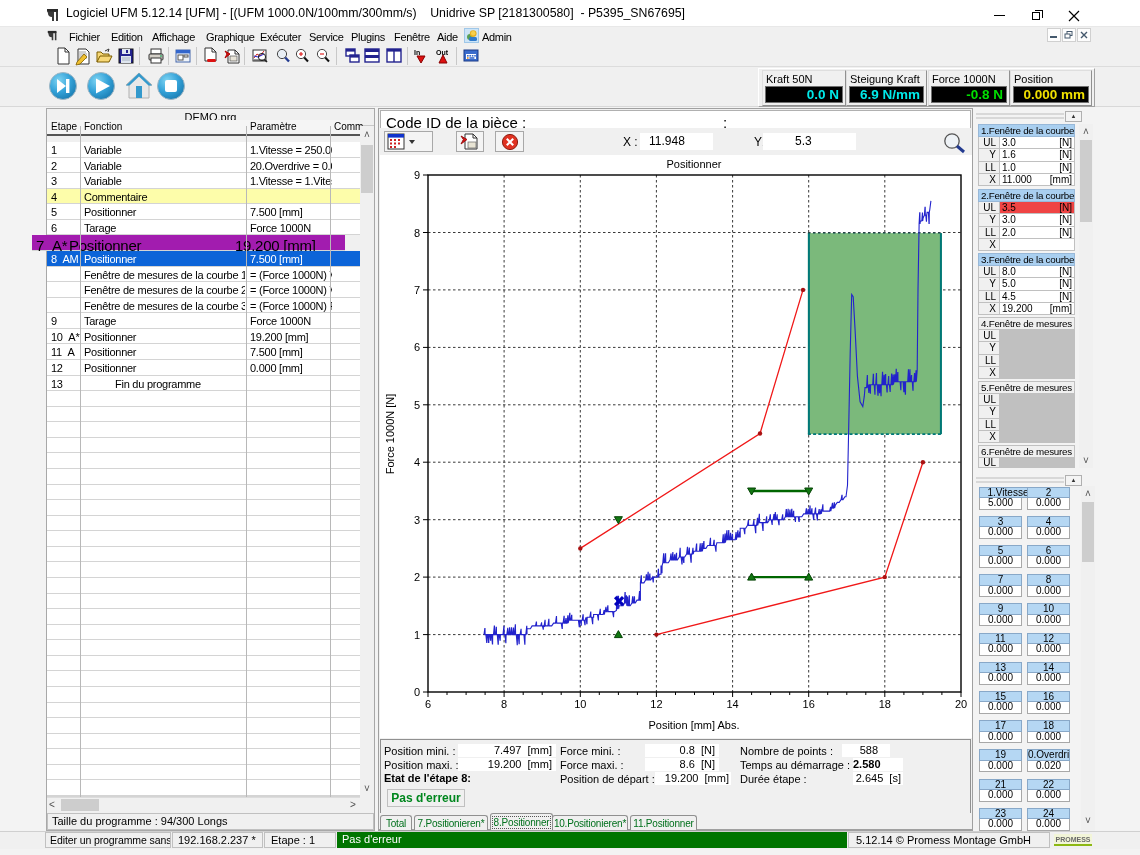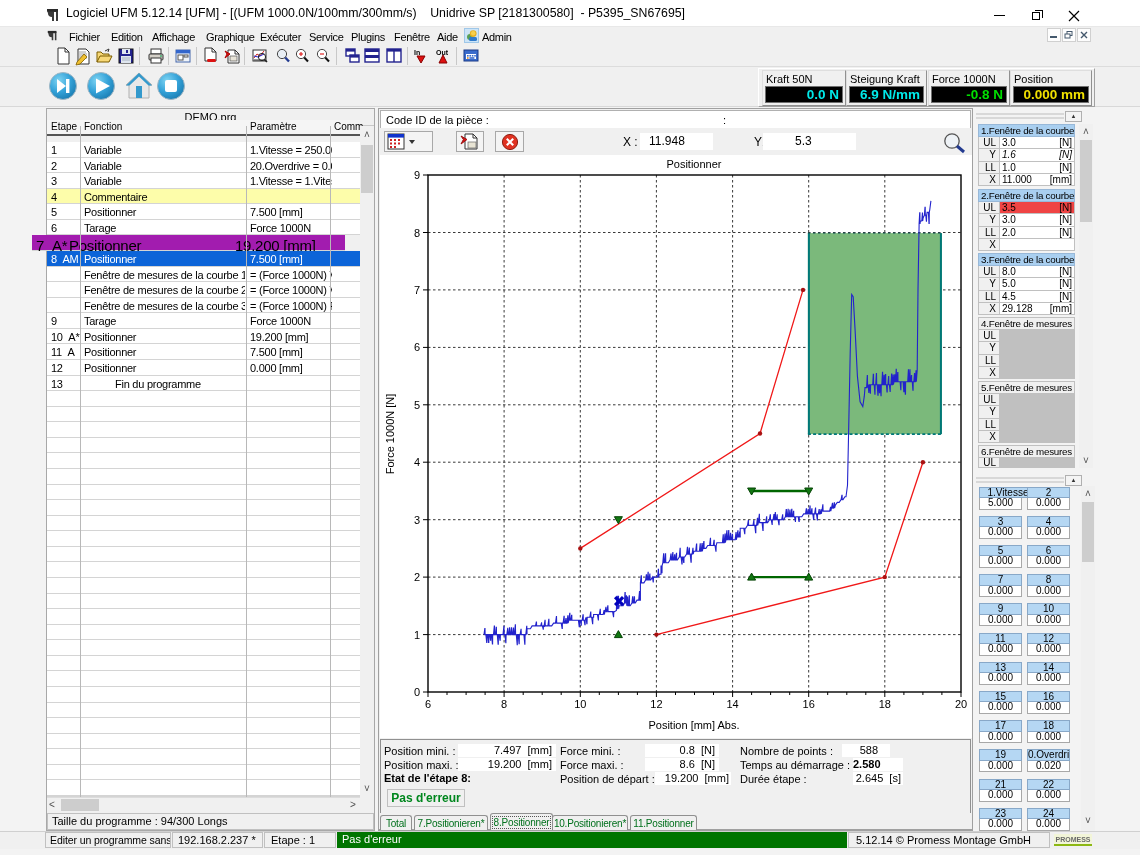--- a/index.html
+++ b/index.html
@@ -353,21 +353,21 @@
 <div class="abs" style="left:360px;top:128px;width:14px;height:14px;text-align:center;color:#505050;font-size:10px;line-height:14px;z-index:3;">˄</div>
 <div class="abs sbthumb" style="left:361px;top:145px;width:12px;height:48px;z-index:3;"></div>
 <div class="abs" style="left:360px;top:782px;width:14px;height:14px;text-align:center;color:#505050;font-size:10px;line-height:14px;z-index:3;">˅</div>
 <div class="abs sb" style="left:47px;top:797px;width:313px;height:15px;border-top:1px solid #dcdcdc;z-index:3;"></div>
 <div class="abs" style="left:49px;top:799px;width:12px;height:12px;color:#505050;font-size:10px;line-height:12px;z-index:3;">˂</div>
 <div class="abs sbthumb" style="left:61px;top:799px;width:38px;height:12px;z-index:3;"></div>
 <div class="abs" style="left:350px;top:799px;width:12px;height:12px;color:#505050;font-size:10px;line-height:12px;z-index:3;">˃</div>
 <div class="abs" style="left:47px;top:813px;width:327px;height:17px;background:#f0f0f0;border:1px solid #c0c0c0;font-size:11px;line-height:15px;padding-left:4px;z-index:3;">Taille du programme : 94/300 Longs</div>
 
 <div class="abs" style="left:378px;top:108px;width:595px;height:723px;background:#f0f0f0;border:1px solid #a0a0a0;"></div>
-<div class="abs" style="left:380px;top:110px;width:591px;height:32px;background:#fff;border:1px solid #b0b0b0;font-size:11px;">
+<div class="abs" style="left:380px;top:110px;width:591px;height:32px;background:#fff;border:1px solid #b0b0b0;font-size:15px;">
     <span class="abs" style="left:5px;top:3px;">Code ID de la pièce :</span>
     <span class="abs" style="left:342px;top:3px;">:</span>
   </div>
 <div class="abs" style="left:380px;top:128px;width:591px;height:27px;background:#f0f0f0;"></div>
 <div class="abs" style="left:384px;top:131px;width:49px;height:21px;background:#f4f4f4;border:1px solid #a8a8a8;"></div>
 <svg class="abs" style="left:387px;top:133px;" width="30" height="17" viewBox="0 0 30 17">
 <rect x="1" y="1" width="16" height="15" fill="#fff" stroke="#333"></rect>
     <rect x="1" y="1" width="16" height="3.6" fill="#1133cc"></rect>
 <g fill="#cc2222">
       <rect x="3" y="6" width="2" height="2"></rect>
@@ -534,21 +534,21 @@
 <div class="abs" style="left:552px;top:815px;width:76px;height:15px;background:#f0f0f0;border:1px solid #909090;border-bottom:none;border-radius:3px 3px 0 0;color:#00701c;font-size:10px;letter-spacing:-0.2px;text-align:center;line-height:15px;white-space:nowrap;overflow:hidden;">10.Positionieren*</div>
 <div class="abs" style="left:630px;top:815px;width:67px;height:15px;background:#f0f0f0;border:1px solid #909090;border-bottom:none;border-radius:3px 3px 0 0;color:#00701c;font-size:10px;letter-spacing:-0.2px;text-align:center;line-height:15px;white-space:nowrap;overflow:hidden;">11.Positionner</div>
 
 <div class="abs" style="left:976px;top:113px;width:88px;height:2px;background:#d8d8d8;"></div>
 <div class="abs" style="left:976px;top:117px;width:88px;height:2px;background:#d8d8d8;"></div>
 <div class="abs" style="left:1065px;top:111px;width:17px;height:11px;background:#f4f4f4;border:1px solid #b0b0b0;text-align:center;font-size:6px;line-height:9px;color:#333;">▲</div>
 <div class="abs" style="left:978px;top:124px;width:97px;height:13px;background:#a9cff0;border:1px solid #98b8d8;font-size:9.8px;letter-spacing:-0.25px;line-height:12px;padding-left:2px;white-space:nowrap;overflow:hidden;">1.Fenêtre de la courbe</div>
 <div class="abs" style="left:978px;top:137.0px;width:22px;height:12.3px;background:#f0f0f0;border:1px solid #c0c0c0;border-top:none;font-size:10px;text-align:right;padding-right:3px;line-height:11px;">UL</div>
 <div class="abs" style="left:1000px;top:137.0px;width:75px;height:12.3px;background:#fff;border:1px solid #c0c0c0;border-top:none;border-left:none;font-size:10px;line-height:11px;"><span style="padding-left:2px;">3.0</span><span style="float:right;padding-right:2px;">[N]</span></div>
 <div class="abs" style="left:978px;top:149.3px;width:22px;height:12.3px;background:#f0f0f0;border:1px solid #c0c0c0;border-top:none;font-size:10px;text-align:right;padding-right:3px;line-height:11px;">Y</div>
-<div class="abs" style="left:1000px;top:149.3px;width:75px;height:12.3px;background:#fff;border:1px solid #c0c0c0;border-top:none;border-left:none;font-size:10px;line-height:11px;font-style:italic;"><span style="padding-left:2px;">1.6</span><span style="float:right;padding-right:2px;">[N]</span></div>
+<div class="abs" style="left:1000px;top:149.3px;width:75px;height:12.3px;background:#fff;border:1px solid #c0c0c0;border-top:none;border-left:none;font-size:10px;line-height:11px;"><span style="padding-left:2px;">1.6</span><span style="float:right;padding-right:2px;">[N]</span></div>
 <div class="abs" style="left:978px;top:161.6px;width:22px;height:12.3px;background:#f0f0f0;border:1px solid #c0c0c0;border-top:none;font-size:10px;text-align:right;padding-right:3px;line-height:11px;">LL</div>
 <div class="abs" style="left:1000px;top:161.6px;width:75px;height:12.3px;background:#fff;border:1px solid #c0c0c0;border-top:none;border-left:none;font-size:10px;line-height:11px;"><span style="padding-left:2px;">1.0</span><span style="float:right;padding-right:2px;">[N]</span></div>
 <div class="abs" style="left:978px;top:173.9px;width:22px;height:12.3px;background:#f0f0f0;border:1px solid #c0c0c0;border-top:none;font-size:10px;text-align:right;padding-right:3px;line-height:11px;">X</div>
 <div class="abs" style="left:1000px;top:173.9px;width:75px;height:12.3px;background:#fff;border:1px solid #c0c0c0;border-top:none;border-left:none;font-size:10px;line-height:11px;"><span style="padding-left:2px;">11.000</span><span style="float:right;padding-right:2px;">[mm]</span></div>
 <div class="abs" style="left:978px;top:189px;width:97px;height:13px;background:#a9cff0;border:1px solid #98b8d8;font-size:9.8px;letter-spacing:-0.25px;line-height:12px;padding-left:2px;white-space:nowrap;overflow:hidden;">2.Fenêtre de la courbe</div>
 <div class="abs" style="left:978px;top:202.0px;width:22px;height:12.3px;background:#f0f0f0;border:1px solid #c0c0c0;border-top:none;font-size:10px;text-align:right;padding-right:3px;line-height:11px;">UL</div>
 <div class="abs" style="left:1000px;top:202.0px;width:75px;height:12.3px;background:#ef4444;border:1px solid #c0c0c0;border-top:none;border-left:none;font-size:10px;line-height:11px;"><span style="padding-left:2px;">3.5</span><span style="float:right;padding-right:2px;">[N]</span></div>
 <div class="abs" style="left:978px;top:214.3px;width:22px;height:12.3px;background:#f0f0f0;border:1px solid #c0c0c0;border-top:none;font-size:10px;text-align:right;padding-right:3px;line-height:11px;">Y</div>
 <div class="abs" style="left:1000px;top:214.3px;width:75px;height:12.3px;background:#fff;border:1px solid #c0c0c0;border-top:none;border-left:none;font-size:10px;line-height:11px;"><span style="padding-left:2px;">3.0</span><span style="float:right;padding-right:2px;">[N]</span></div>
 <div class="abs" style="left:978px;top:226.6px;width:22px;height:12.3px;background:#f0f0f0;border:1px solid #c0c0c0;border-top:none;font-size:10px;text-align:right;padding-right:3px;line-height:11px;">LL</div>
@@ -556,21 +556,21 @@
 <div class="abs" style="left:978px;top:238.9px;width:22px;height:12.3px;background:#f0f0f0;border:1px solid #c0c0c0;border-top:none;font-size:10px;text-align:right;padding-right:3px;line-height:11px;">X</div>
 <div class="abs" style="left:1000px;top:238.9px;width:75px;height:12.3px;background:#fff;border:1px solid #c0c0c0;border-top:none;border-left:none;font-size:10px;line-height:11px;"><span style="padding-left:2px;"></span><span style="float:right;padding-right:2px;"></span></div>
 <div class="abs" style="left:978px;top:253px;width:97px;height:13px;background:#a9cff0;border:1px solid #98b8d8;font-size:9.8px;letter-spacing:-0.25px;line-height:12px;padding-left:2px;white-space:nowrap;overflow:hidden;">3.Fenêtre de la courbe</div>
 <div class="abs" style="left:978px;top:266.0px;width:22px;height:12.3px;background:#f0f0f0;border:1px solid #c0c0c0;border-top:none;font-size:10px;text-align:right;padding-right:3px;line-height:11px;">UL</div>
 <div class="abs" style="left:1000px;top:266.0px;width:75px;height:12.3px;background:#fff;border:1px solid #c0c0c0;border-top:none;border-left:none;font-size:10px;line-height:11px;"><span style="padding-left:2px;">8.0</span><span style="float:right;padding-right:2px;">[N]</span></div>
 <div class="abs" style="left:978px;top:278.3px;width:22px;height:12.3px;background:#f0f0f0;border:1px solid #c0c0c0;border-top:none;font-size:10px;text-align:right;padding-right:3px;line-height:11px;">Y</div>
 <div class="abs" style="left:1000px;top:278.3px;width:75px;height:12.3px;background:#fff;border:1px solid #c0c0c0;border-top:none;border-left:none;font-size:10px;line-height:11px;"><span style="padding-left:2px;">5.0</span><span style="float:right;padding-right:2px;">[N]</span></div>
 <div class="abs" style="left:978px;top:290.6px;width:22px;height:12.3px;background:#f0f0f0;border:1px solid #c0c0c0;border-top:none;font-size:10px;text-align:right;padding-right:3px;line-height:11px;">LL</div>
 <div class="abs" style="left:1000px;top:290.6px;width:75px;height:12.3px;background:#fff;border:1px solid #c0c0c0;border-top:none;border-left:none;font-size:10px;line-height:11px;"><span style="padding-left:2px;">4.5</span><span style="float:right;padding-right:2px;">[N]</span></div>
 <div class="abs" style="left:978px;top:302.9px;width:22px;height:12.3px;background:#f0f0f0;border:1px solid #c0c0c0;border-top:none;font-size:10px;text-align:right;padding-right:3px;line-height:11px;">X</div>
-<div class="abs" style="left:1000px;top:302.9px;width:75px;height:12.3px;background:#fff;border:1px solid #c0c0c0;border-top:none;border-left:none;font-size:10px;line-height:11px;"><span style="padding-left:2px;">29.128</span><span style="float:right;padding-right:2px;">[mm]</span></div>
+<div class="abs" style="left:1000px;top:302.9px;width:75px;height:12.3px;background:#fff;border:1px solid #c0c0c0;border-top:none;border-left:none;font-size:10px;line-height:11px;"><span style="padding-left:2px;">19.200</span><span style="float:right;padding-right:2px;">[mm]</span></div>
 <div class="abs" style="left:978px;top:317px;width:97px;height:13px;background:#f0f0f0;border:1px solid #c0c0c0;font-size:9.8px;letter-spacing:-0.25px;line-height:12px;padding-left:2px;white-space:nowrap;overflow:hidden;">4.Fenêtre de mesures</div>
 <div class="abs" style="left:978px;top:330.0px;width:22px;height:12.3px;background:#f0f0f0;border:1px solid #c0c0c0;border-top:none;font-size:10px;text-align:right;padding-right:3px;line-height:11px;">UL</div>
 <div class="abs" style="left:1000px;top:330.0px;width:75px;height:12.3px;background:#c0c0c0;border:1px solid #c0c0c0;border-top:none;border-left:none;font-size:10px;line-height:11px;"><span style="padding-left:2px;"></span><span style="float:right;padding-right:2px;"></span></div>
 <div class="abs" style="left:978px;top:342.3px;width:22px;height:12.3px;background:#f0f0f0;border:1px solid #c0c0c0;border-top:none;font-size:10px;text-align:right;padding-right:3px;line-height:11px;">Y</div>
 <div class="abs" style="left:1000px;top:342.3px;width:75px;height:12.3px;background:#c0c0c0;border:1px solid #c0c0c0;border-top:none;border-left:none;font-size:10px;line-height:11px;"><span style="padding-left:2px;"></span><span style="float:right;padding-right:2px;"></span></div>
 <div class="abs" style="left:978px;top:354.6px;width:22px;height:12.3px;background:#f0f0f0;border:1px solid #c0c0c0;border-top:none;font-size:10px;text-align:right;padding-right:3px;line-height:11px;">LL</div>
 <div class="abs" style="left:1000px;top:354.6px;width:75px;height:12.3px;background:#c0c0c0;border:1px solid #c0c0c0;border-top:none;border-left:none;font-size:10px;line-height:11px;"><span style="padding-left:2px;"></span><span style="float:right;padding-right:2px;"></span></div>
 <div class="abs" style="left:978px;top:366.9px;width:22px;height:12.3px;background:#f0f0f0;border:1px solid #c0c0c0;border-top:none;font-size:10px;text-align:right;padding-right:3px;line-height:11px;">X</div>
 <div class="abs" style="left:1000px;top:366.9px;width:75px;height:12.3px;background:#c0c0c0;border:1px solid #c0c0c0;border-top:none;border-left:none;font-size:10px;line-height:11px;"><span style="padding-left:2px;"></span><span style="float:right;padding-right:2px;"></span></div>
 <div class="abs" style="left:978px;top:381px;width:97px;height:13px;background:#f0f0f0;border:1px solid #c0c0c0;font-size:9.8px;letter-spacing:-0.25px;line-height:12px;padding-left:2px;white-space:nowrap;overflow:hidden;">5.Fenêtre de mesures</div>

